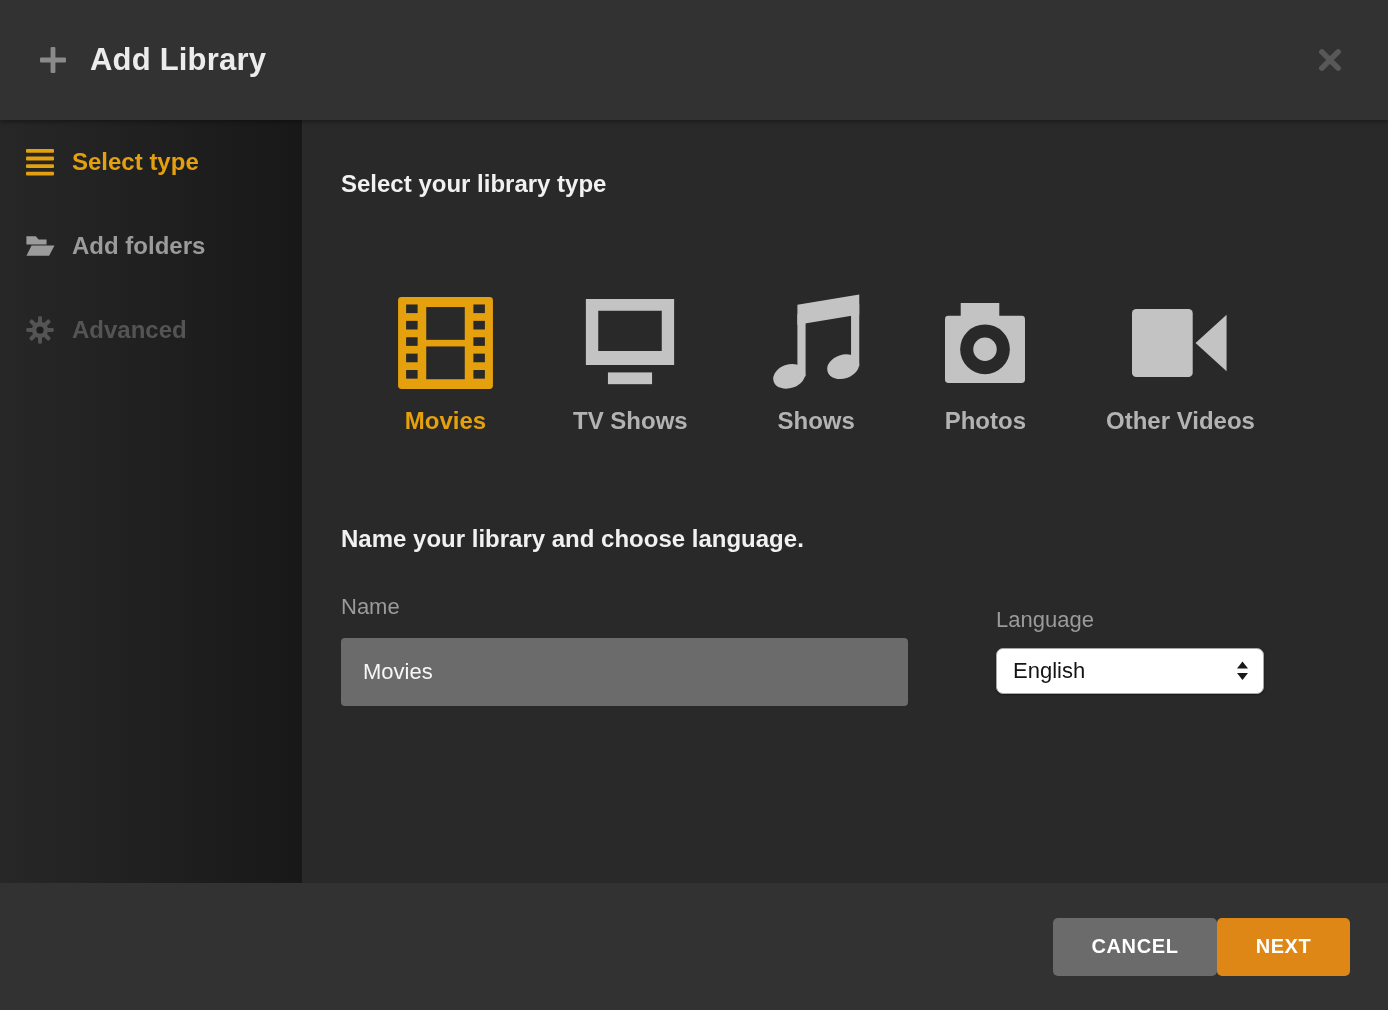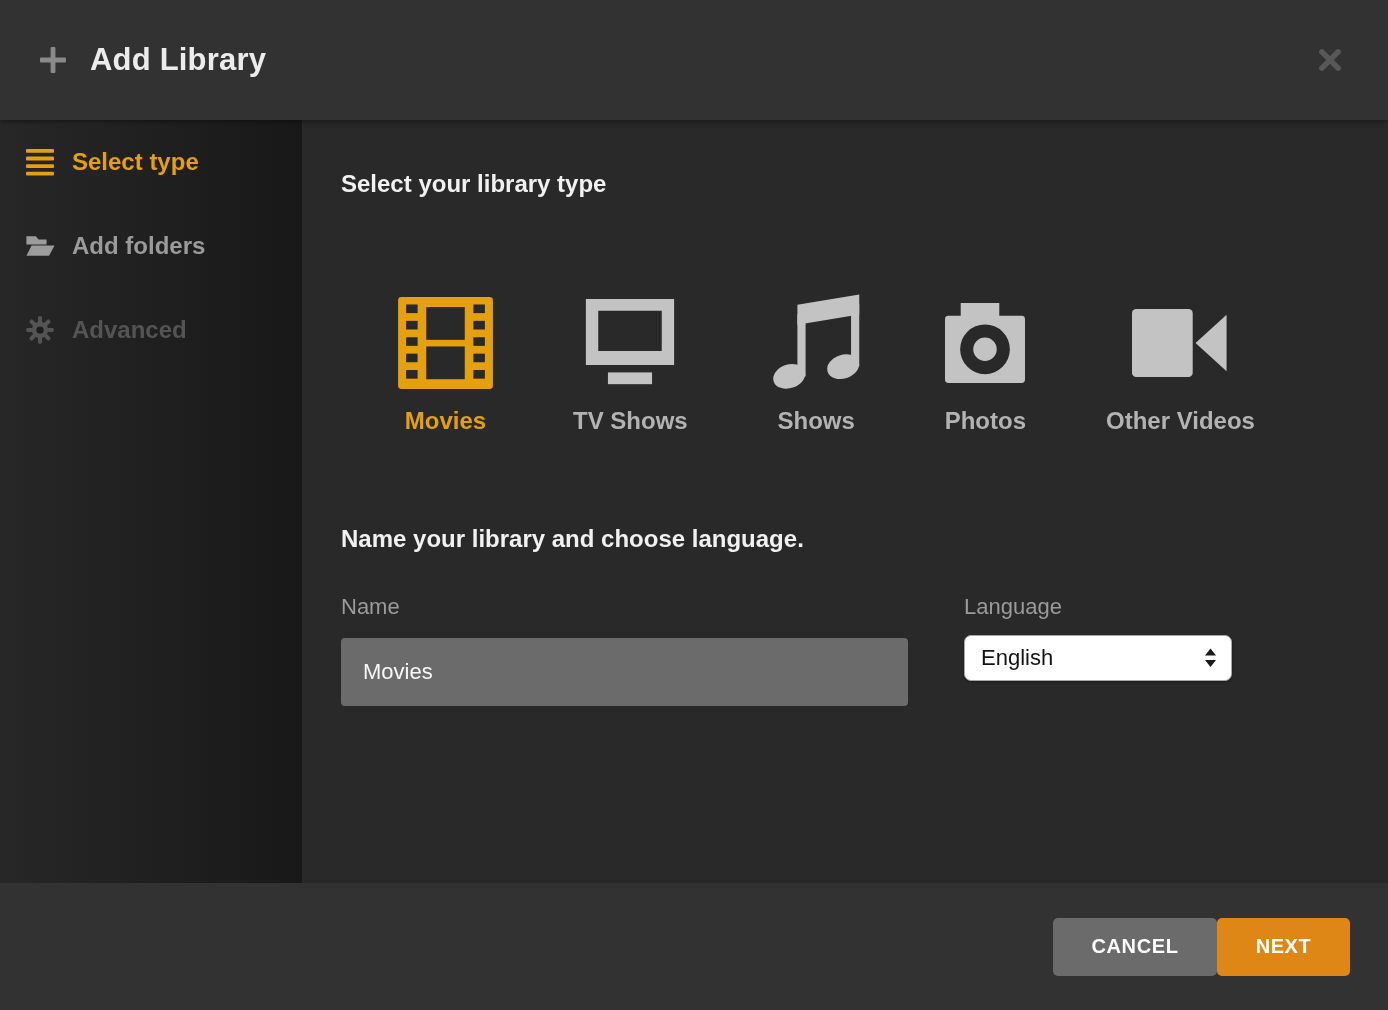--- a/index.html
+++ b/index.html
@@ -96,42 +96,42 @@
     font-weight: bold;
     color: #b3b3b3;
     line-height: 1.2;
     white-space: nowrap;
   }
   .type-item.selected .type-icon-box { color: #e5a00d; }
   .type-item.selected .type-label { color: #e5a00d; }
 
   
   .heading-name { margin-top: 89px; }
-  .fields-row { margin-top: 41px; display: flex; }
+  .fields-row { margin-top: 41px; display: flex; align-items: center; }
   .field-label {
     font-size: 22px;
     color: #9b9b9b;
     height: 26px;
     line-height: 26px;
   }
   .field-name { width: 567px; }
   .name-input {
     margin-top: 18px;
     width: 567px;
     height: 68px;
     background: #6b6b6b;
     border: none;
     border-radius: 4px;
     color: #f7f7f7;
     font-family: "Liberation Sans", sans-serif;
     font-size: 22px;
     padding: 0 22px;
     outline: none;
   }
-  .field-language { margin-left: 56px; }
+  .field-language { margin-left: 88px; }
   .select-box {
     margin-top: 15px;
     width: 268px;
     height: 46px;
     background: #ffffff;
     border: 1px solid #a8a8a8;
     border-radius: 7px;
     box-shadow: inset 0 1px 0 rgba(255,255,255,0.8), 0 1px 2px rgba(0,0,0,0.35);
     display: flex;
     align-items: center;

